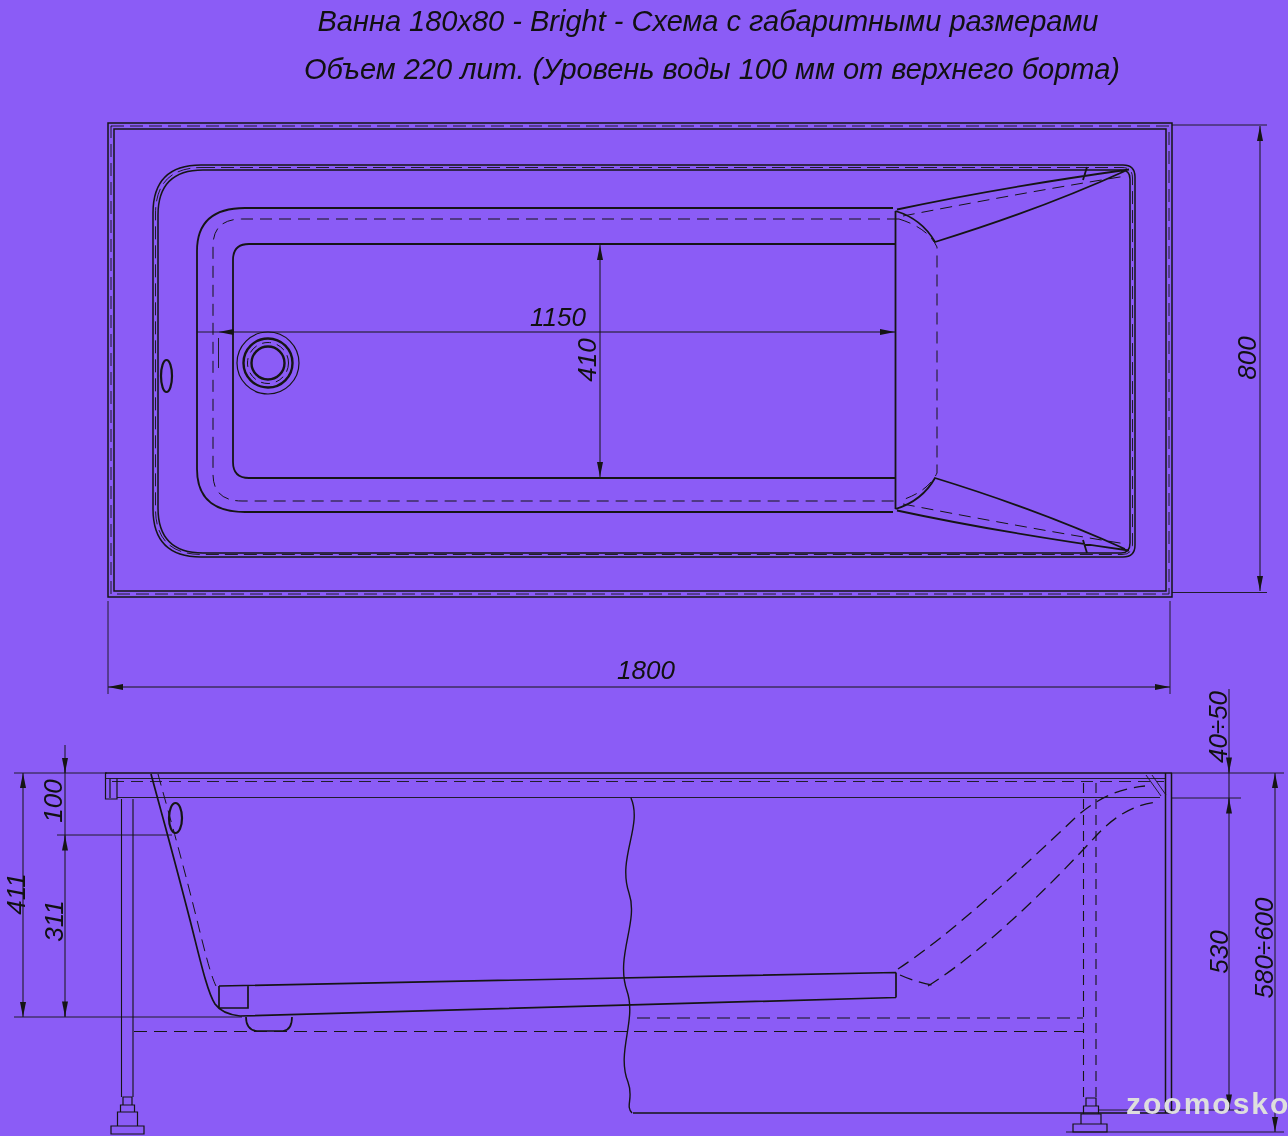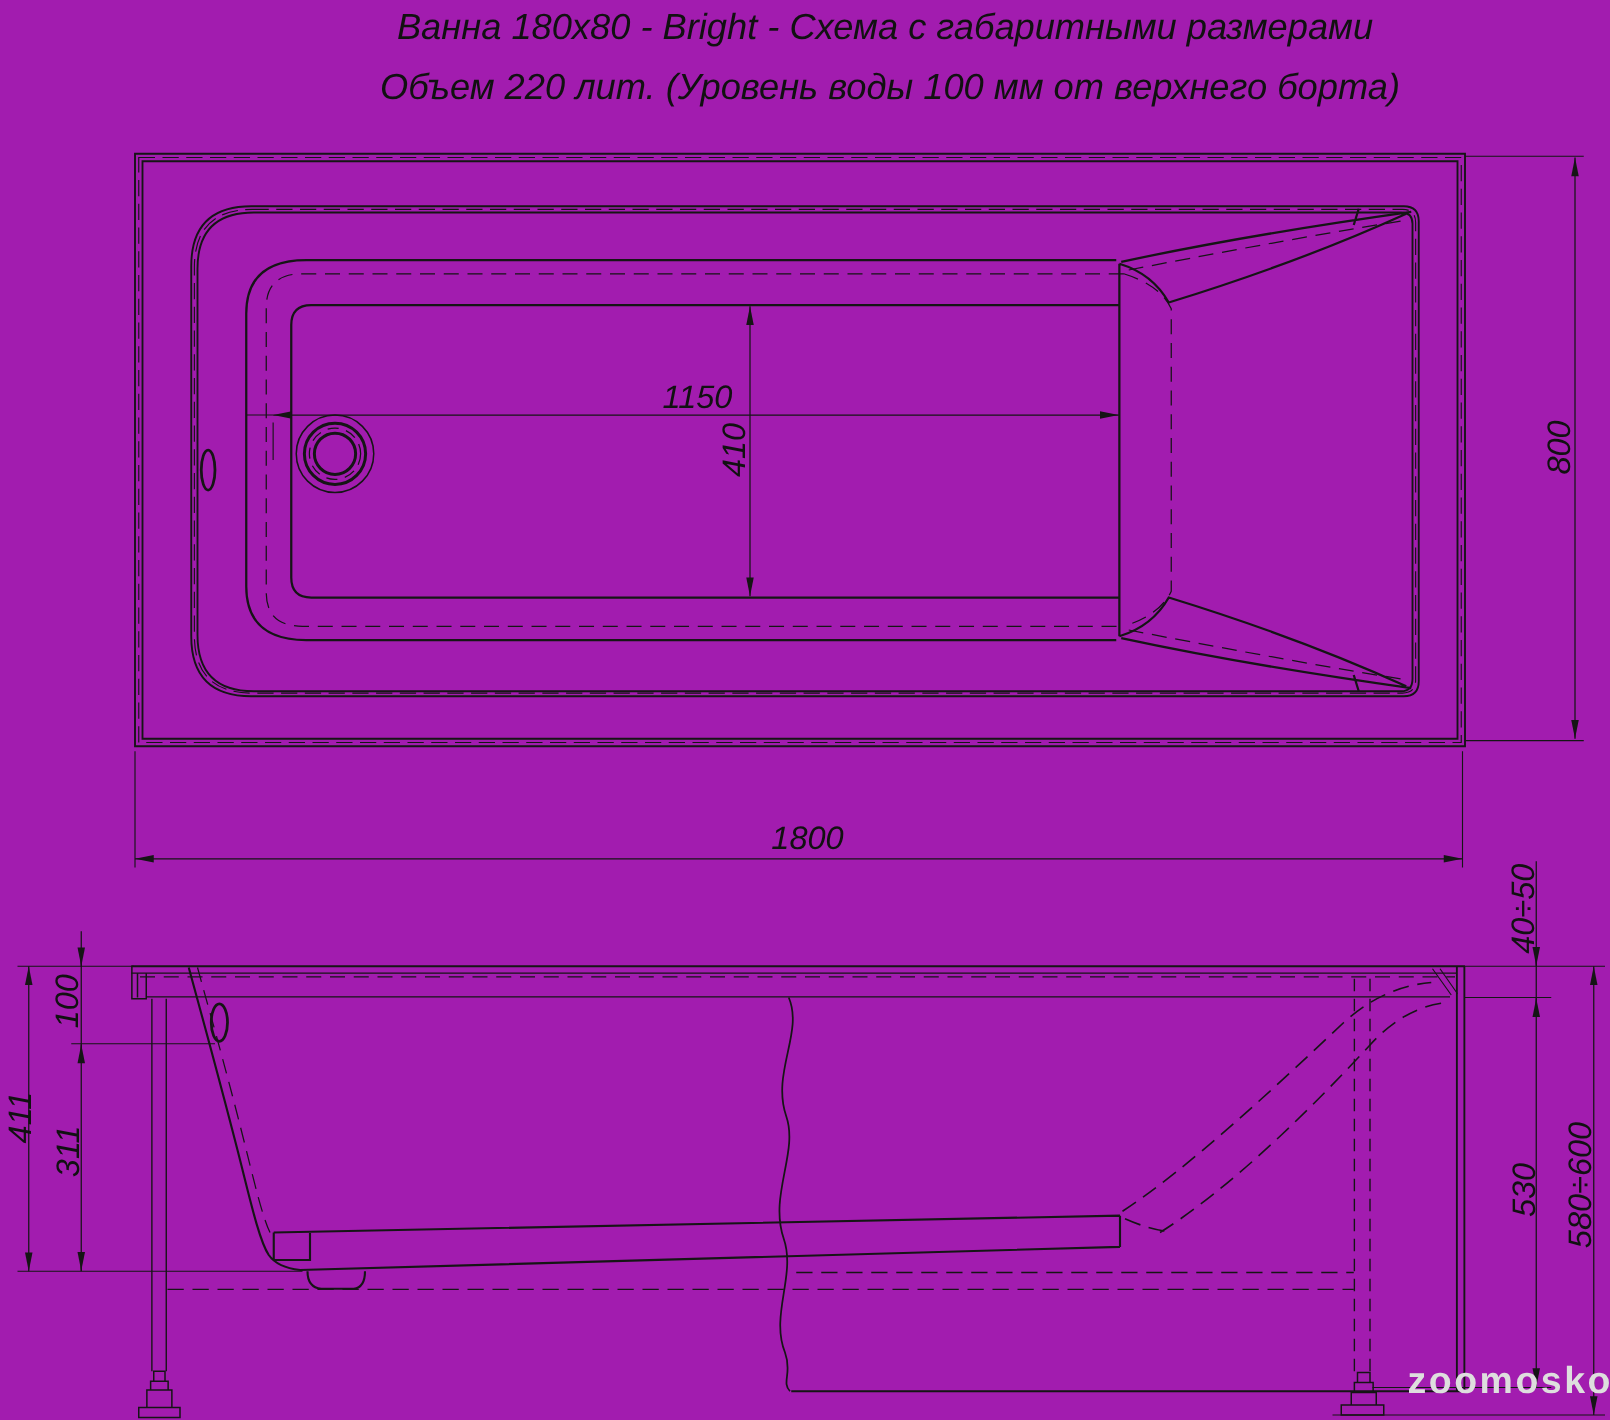--- a/index.html
+++ b/index.html
@@ -1,16 +1,16 @@
 <!DOCTYPE html>
 <html><head>
 <meta charset="utf-8">
 <style>
   html,body{margin:0;padding:0;background:#ffffff;}
-  .page{width:1288px;height:1136px;background:#a21caf;position:relative;font-family:"Liberation Sans",sans-serif;}
+  .page{width:1288px;height:1136px;background:#8b5cf6;position:relative;font-family:"Liberation Sans",sans-serif;}
   svg{display:block;}
   .ln  {stroke:#151515;fill:none;}
   .t   {font-family:"Liberation Sans",sans-serif;font-style:italic;fill:#111;}
   .title-t{font-size:29px;}
   .dim-t{font-size:26px;}
   .wm  {font-family:"Liberation Sans",sans-serif;font-weight:bold;font-size:30px;fill:#dedede;letter-spacing:2px;}
 </style>
 </head>
 <body>
 

